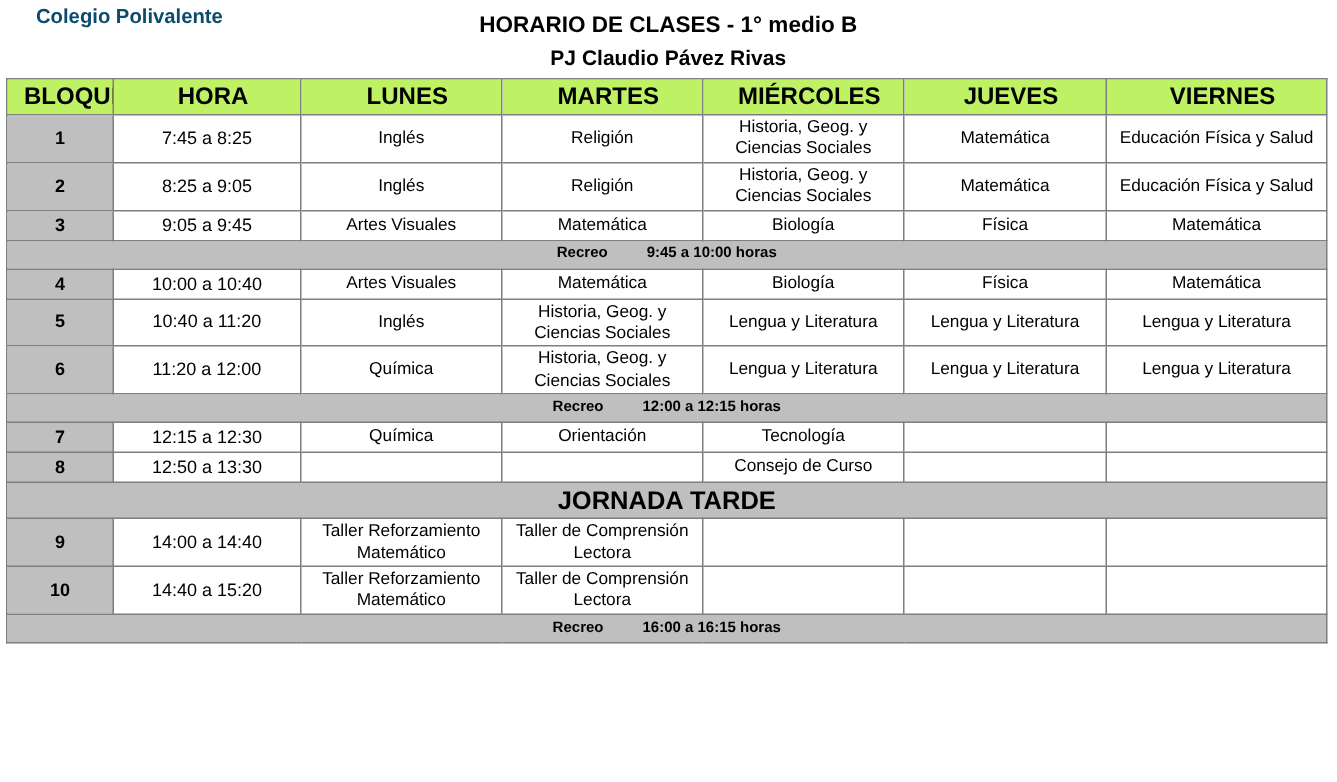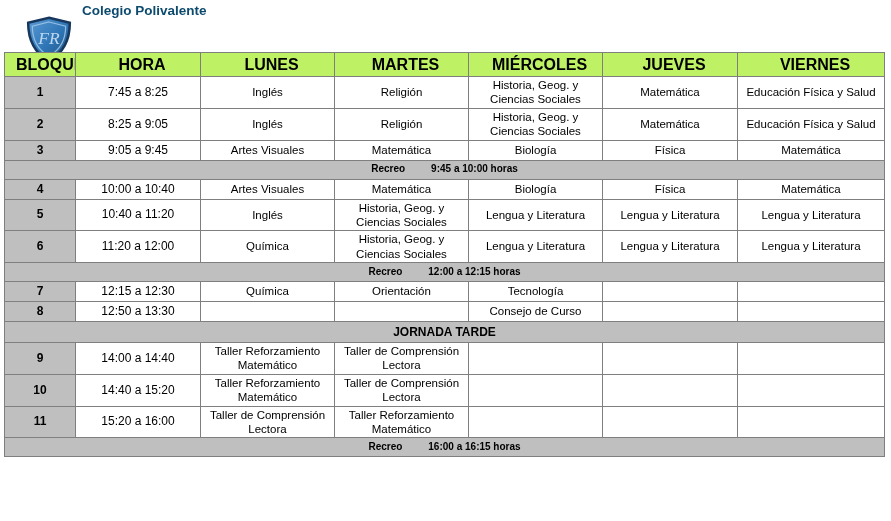--- a/index.html
+++ b/index.html
@@ -61,51 +61,41 @@
     background:#BFBFBF;
     height:16px;
     font-weight:bold;
     font-size:10px;
   }
   .break-wrap{display:flex;justify-content:center;gap:26px;}
   tr.section-row td{
     background:#BFBFBF;
     height:18px;
     font-weight:bold;
-    font-size:12px;
+    font-size:17px;
   }
 </style>
 </head>
 <body>
 
 <div class="page">
 
   <div class="topbar">
 
     <div class="logo">
-      <span>
-        <svg width="50" height="47" viewBox="0 0 60 56" aria-hidden="true">
-          <defs>
-            <linearGradient id="shieldGrad" x1="0" y1="0" x2="1" y2="1">
-              <stop offset="0" stop-color="#5B9BD5"></stop>
-              <stop offset="0.55" stop-color="#2E75B6"></stop>
-              <stop offset="1" stop-color="#1F4E79"></stop>
-            </linearGradient>
-          </defs>
-          <path d="M30 2 L55 8 C55 29 48 44 30 54 C12 44 5 29 5 8 Z" fill="url(#shieldGrad)" stroke="#17375D" stroke-width="3"></path>
-          <path d="M30 7 L50 12 C50 28 44 40 30 48 C16 40 10 28 10 12 Z" fill="none" stroke="#9DC3E6" stroke-width="1.5" opacity="0.9"></path>
-          <text x="30" y="34" text-anchor="middle" font-family="'Liberation Serif', serif" font-style="italic" font-size="21" fill="#BDD7EE">FR</text>
-        </svg>
-      </span>
       <div class="org">
         <span class="org-line1">Colegio Polivalente</span>
         <span class="org-line2">FRANCISCO RAMIREZ</span>
       </div>
     </div>
 
+    <div class="titles">
+      <div class="title">HORARIO DE CLASES - 1° medio B</div>
+      <div class="subtitle">PJ Claudio Pávez Rivas</div>
+    </div>
   </div>
 
   <table class="schedule">
     <colgroup>
       <col style="width:71px">
         <col style="width:125px">
         <col style="width:134px">
       <col style="width:134px">
         <col style="width:134px">
         <col style="width:135px">
@@ -225,29 +215,20 @@
         </tr>
         <tr class="class-row">
           <td class="bloque">10</td>
           <td class="hora">14:40 a 15:20</td>
           <td>Taller Reforzamiento Matemático</td>
           <td>Taller de Comprensión Lectora</td>
           <td></td>
           <td></td>
           <td></td>
         </tr>
-        <tr class="class-row">
-          <td class="bloque">11</td>
-          <td class="hora">15:20 a 16:00</td>
-          <td>Taller de Comprensión Lectora</td>
-          <td>Taller Reforzamiento Matemático</td>
-          <td></td>
-          <td></td>
-          <td></td>
-        </tr>
         <tr class="break-row">
           <td colspan="7">
             <div class="break-wrap">
               <span>Recreo</span>
               <span>16:00 a 16:15 horas</span>
             </div>
           </td>
         </tr>
       </tbody>
   </table>

